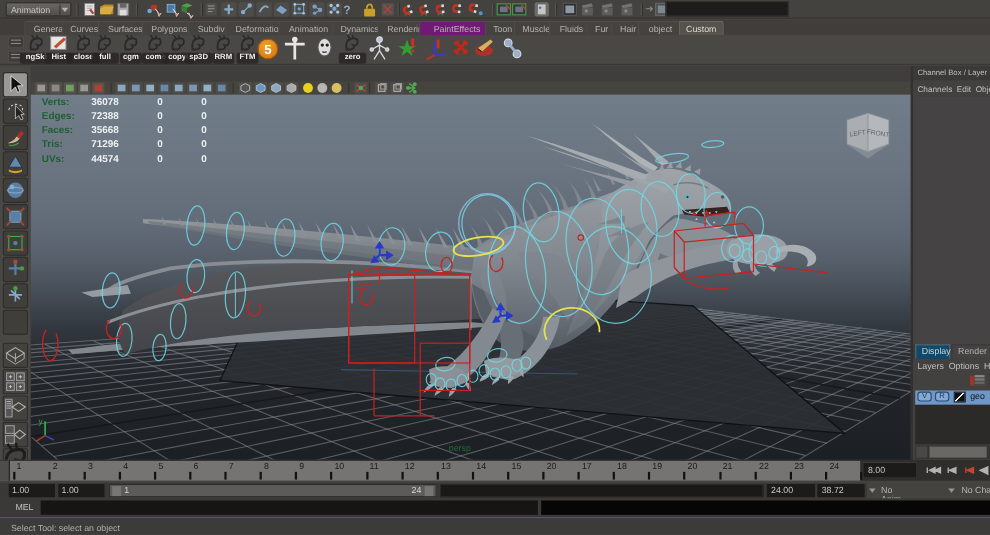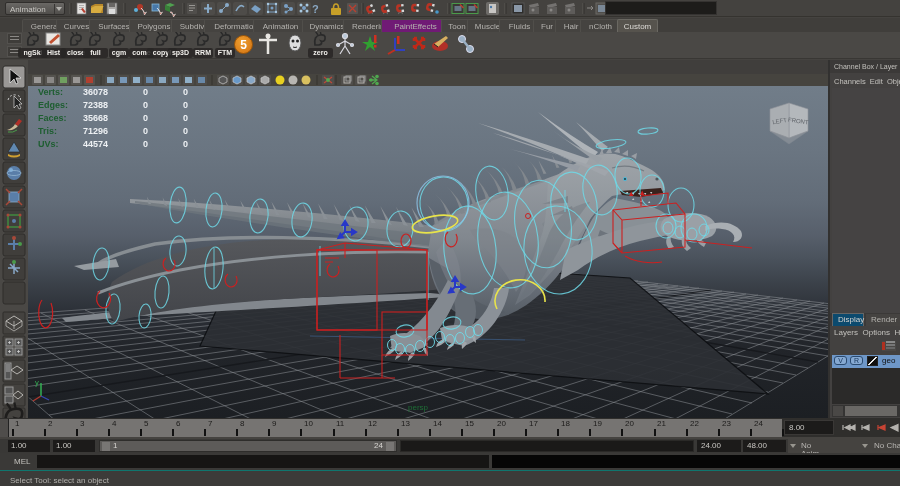--- a/index.html
+++ b/index.html
@@ -151,21 +151,21 @@
         <div class="abs" style="left:204px;top:1px;width:64px;height:13px;background:#454340;border:1px solid #504e4a;border-bottom:none;border-radius:2px 2px 0 0;text-align:center;font-size:8px;line-height:14px;color:#b5b3af;">Deformation</div>
         <div class="abs" style="left:253px;top:1px;width:55px;height:13px;background:#454340;border:1px solid #504e4a;border-bottom:none;border-radius:2px 2px 0 0;text-align:center;font-size:8px;line-height:14px;color:#b5b3af;">Animation</div>
         <div class="abs" style="left:302px;top:1px;width:50px;height:13px;background:#454340;border:1px solid #504e4a;border-bottom:none;border-radius:2px 2px 0 0;text-align:center;font-size:8px;line-height:14px;color:#b5b3af;">Dynamics</div>
         <div class="abs" style="left:343px;top:1px;width:55px;height:13px;background:#454340;border:1px solid #504e4a;border-bottom:none;border-radius:2px 2px 0 0;text-align:center;font-size:8px;line-height:14px;color:#b5b3af;">Rendering</div>
         <div class="abs" style="left:381px;top:1px;width:69px;height:13px;background:#701a75;border:1px solid #504e4a;border-bottom:none;border-radius:2px 2px 0 0;text-align:center;font-size:8px;line-height:14px;color:#b5b3af;">PaintEffects</div>
         <div class="abs" style="left:441px;top:1px;width:32px;height:13px;background:#454340;border:1px solid #504e4a;border-bottom:none;border-radius:2px 2px 0 0;text-align:center;font-size:8px;line-height:14px;color:#b5b3af;">Toon</div>
         <div class="abs" style="left:467px;top:1px;width:41px;height:13px;background:#454340;border:1px solid #504e4a;border-bottom:none;border-radius:2px 2px 0 0;text-align:center;font-size:8px;line-height:14px;color:#b5b3af;">Muscle</div>
         <div class="abs" style="left:499px;top:1px;width:41px;height:13px;background:#454340;border:1px solid #504e4a;border-bottom:none;border-radius:2px 2px 0 0;text-align:center;font-size:8px;line-height:14px;color:#b5b3af;">Fluids</div>
         <div class="abs" style="left:533px;top:1px;width:28px;height:13px;background:#454340;border:1px solid #504e4a;border-bottom:none;border-radius:2px 2px 0 0;text-align:center;font-size:8px;line-height:14px;color:#b5b3af;">Fur</div>
         <div class="abs" style="left:555px;top:1px;width:32px;height:13px;background:#454340;border:1px solid #504e4a;border-bottom:none;border-radius:2px 2px 0 0;text-align:center;font-size:8px;line-height:14px;color:#b5b3af;">Hair</div>
-        <div class="abs" style="left:580px;top:1px;width:41px;height:13px;background:#454340;border:1px solid #504e4a;border-bottom:none;border-radius:2px 2px 0 0;text-align:center;font-size:8px;line-height:14px;color:#b5b3af;">nCloth</div>
+        <div class="abs" style="left:580px;top:1px;width:41px;height:13px;background:#454340;border:1px solid #504e4a;border-bottom:none;border-radius:2px 2px 0 0;text-align:center;font-size:8px;line-height:14px;color:#b5b3af;">object</div>
         <div class="abs" style="left:617px;top:1px;width:41px;height:13px;background:#56534d;border:1px solid #6a6862;border-bottom:none;border-radius:2px 2px 0 0;text-align:center;font-size:8px;line-height:14px;color:#dddbd7;">Custom</div>
       </div>
 </div>
 
 <div class="abs" style="left:0;top:32px;width:900px;height:27px;background:#4a4845;border-bottom:1px solid #393734;">
   <div class="abs" style="left:7px;top:1px;width:15px;height:11px;background:#3e3c39;border:1px solid #53514e;">
         <span class="abs" style="left:2px;top:2px;width:9px;height:1px;background:#8a8885;box-shadow:0 3px 0 #8a8885;"></span>
       </div>
   <div class="abs" style="left:7px;top:14px;width:15px;height:11px;background:#3e3c39;border:1px solid #53514e;">
         <span class="abs" style="left:2px;top:2px;width:9px;height:1px;background:#8a8885;box-shadow:0 3px 0 #8a8885;"></span>
@@ -745,21 +745,21 @@
     <span class="abs" style="left:2px;top:1px;width:8px;height:9px;background:#787674;"></span>
     <span class="abs f8" style="left:13px;top:1px;color:#d8d6d2;">1</span>
     <span class="abs f8" style="right:13px;top:1px;color:#d8d6d2;">24</span>
     <span class="abs" style="right:2px;top:1px;width:8px;height:9px;background:#787674;"></span>
   </div>
   <div class="abs" style="left:400px;top:1px;width:294px;height:12px;background:#18171680;border:1px solid #2a2927;background-color:#1a1918;"></div>
   <div class="abs" style="left:697px;top:1px;width:44px;height:12px;background:#1c1b1a;">
         <span class="abs f8" style="left:4px;top:2px;color:#c8c6c2;">24.00</span>
       </div>
   <div class="abs" style="left:743px;top:1px;width:43px;height:12px;background:#1c1b1a;">
-        <span class="abs f8" style="left:4px;top:2px;color:#c8c6c2;">48.00</span>
+        <span class="abs f8" style="left:4px;top:2px;color:#c8c6c2;">38.72</span>
       </div>
   <span class="abs" style="left:790px;top:5px;width:0;height:0;border-left:3.5px solid transparent;border-right:3.5px solid transparent;border-top:4px solid #98968f;"></span>
   <span class="abs f8" style="left:801px;top:3px;color:#b8b6b2;">No Anim Layer</span>
   <span class="abs" style="left:862px;top:5px;width:0;height:0;border-left:3.5px solid transparent;border-right:3.5px solid transparent;border-top:4px solid #98968f;"></span>
   <span class="abs f8" style="left:874px;top:3px;color:#b8b6b2;white-space:nowrap;">No Cha</span>
 </div>
 
 <div class="abs" style="left:0;top:453px;width:900px;height:17px;background:#3a3937;">
   <span class="abs f8" style="left:14px;top:5px;color:#c2c0bc;">MEL</span>
   <div class="abs" style="left:37px;top:2px;width:452px;height:13px;background:#161514;"></div>

